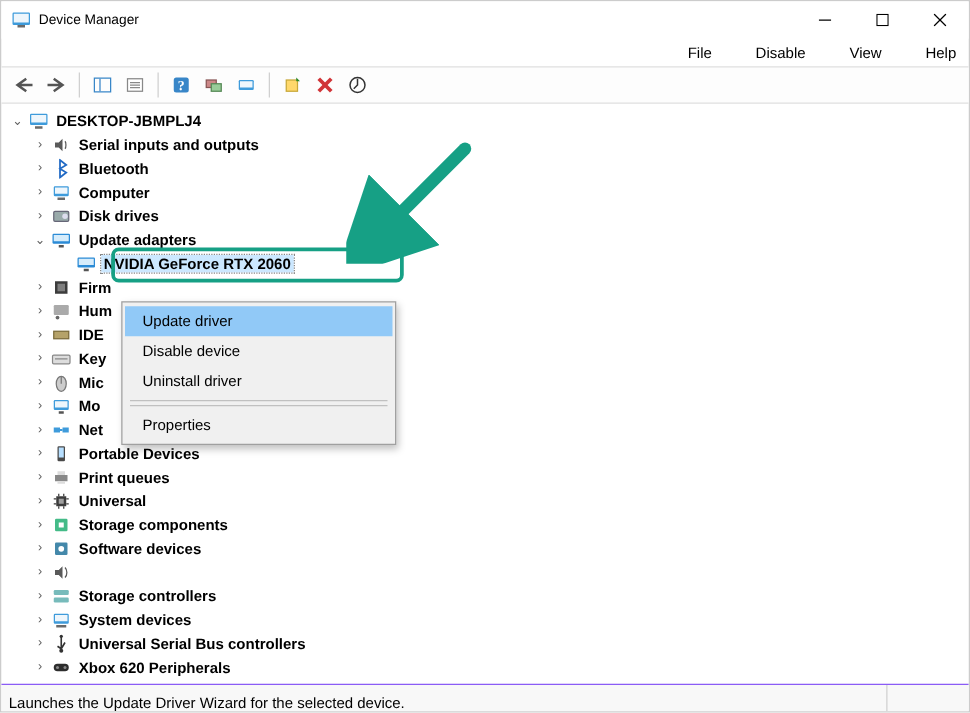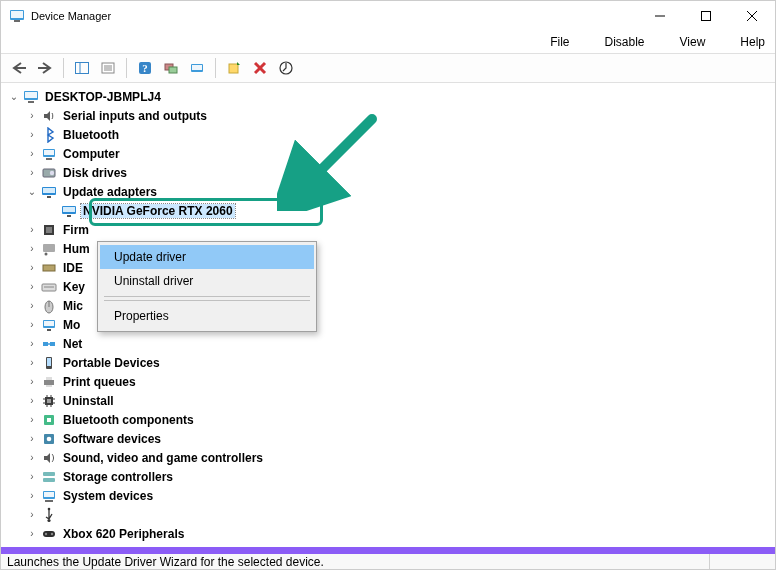--- a/index.html
+++ b/index.html
@@ -110,22 +110,22 @@
     pointer-events:none;
   }
   .arrow {
     position:absolute;
     pointer-events:none;
   }
   
   .statusbar {
     height: 22px;
     display:flex;
-    align-items:center;
-    border-top:7px solid #8b5cf6;
+    align-items:flex-end;
+    border-top:1px solid #8b5cf6;
     padding: 0 6px;
     font-size:12px;
     background:#f8f8f8;
   }
   .statusbar .cell { flex:1; }
   .statusbar .cell2 { width:60px; border-left:1px solid #d0d0d0; height:100%; }
 </style>
 </head>
 <body>
 
@@ -393,48 +393,47 @@
               <line x1="2" y1="6" x2="4" y2="6"></line>
               <line x1="2" y1="10" x2="4" y2="10"></line>
               <line x1="12" y1="6" x2="14" y2="6"></line>
               <line x1="12" y1="10" x2="14" y2="10"></line>
               <line x1="6" y1="2" x2="6" y2="4"></line>
               <line x1="10" y1="2" x2="10" y2="4"></line>
               <line x1="6" y1="12" x2="6" y2="14"></line>
               <line x1="10" y1="12" x2="10" y2="14"></line>
             </g>
           </svg></span>
-        <span class="node-label">Uninstall</span>
+        <span class="node-label">Universal</span>
       </div>
       <div class="tree-row">
         <span class="indent" style="width:18px"></span>
         <span class="expander ">›</span>
         <span class="node-icon"><svg viewBox="0 0 16 16" width="16" height="16">
             <rect x="3" y="3" width="10" height="10" fill="#4b8" rx="1"></rect>
             <path d="M6 6h4v4h-4z" fill="#fff"></path>
           </svg></span>
-        <span class="node-label">Bluetooth components</span>
+        <span class="node-label">Storage components</span>
       </div>
       <div class="tree-row">
         <span class="indent" style="width:18px"></span>
         <span class="expander ">›</span>
         <span class="node-icon"><svg viewBox="0 0 16 16" width="16" height="16">
             <rect x="3" y="3" width="10" height="10" fill="#48a" rx="1"></rect>
             <circle cx="8" cy="8" r="2.3" fill="#fff"></circle>
           </svg></span>
         <span class="node-label">Software devices</span>
       </div>
       <div class="tree-row">
         <span class="indent" style="width:18px"></span>
         <span class="expander ">›</span>
         <span class="node-icon"><svg viewBox="0 0 16 16" width="16" height="16">
             <path d="M3 6h3l3-3v10l-3-3H3z" fill="#5a5a5a"></path>
             <path d="M11 4c2 2 2 6 0 8" stroke="#5a5a5a" fill="none"></path>
           </svg></span>
-        <span class="node-label">Sound, video and game controllers</span>
       </div>
       <div class="tree-row">
         <span class="indent" style="width:18px"></span>
         <span class="expander ">›</span>
         <span class="node-icon"><svg viewBox="0 0 16 16" width="16" height="16">
             <rect x="2" y="3" width="12" height="4" fill="#7bb" rx="1"></rect>
             <rect x="2" y="9" width="12" height="4" fill="#7bb" rx="1"></rect>
           </svg></span>
         <span class="node-label">Storage controllers</span>
       </div>
@@ -449,35 +448,37 @@
         <span class="node-label">System devices</span>
       </div>
       <div class="tree-row">
         <span class="indent" style="width:18px"></span>
         <span class="expander ">›</span>
         <span class="node-icon"><svg viewBox="0 0 16 16" width="16" height="16">
             <path d="M8 2v10M8 12l-3-2M8 12l3-5M5 10h0" stroke="#333" stroke-width="1.3" fill="none"></path>
             <circle cx="8" cy="2" r="1.3" fill="#333"></circle>
             <circle cx="8" cy="13.5" r="1.6" fill="#333"></circle>
           </svg></span>
+        <span class="node-label">Universal Serial Bus controllers</span>
       </div>
       <div class="tree-row">
         <span class="indent" style="width:18px"></span>
         <span class="expander ">›</span>
         <span class="node-icon"><svg viewBox="0 0 16 16" width="16" height="16">
             <rect x="2" y="5" width="12" height="6" rx="3" fill="#2d2d2d"></rect>
             <circle cx="5" cy="8" r="1.2" fill="#8a8a8a"></circle>
             <circle cx="11" cy="8" r="1.2" fill="#8a8a8a"></circle>
           </svg></span>
         <span class="node-label">Xbox 620 Peripherals</span>
       </div>
     </div>
 
   <div class="context-menu" id="ctx-menu" style="left:96px; top:118px;margin-top:40px;">
   <div class="cm-item highlight">Update driver</div>
+      <div class="cm-item">Disable device</div>
       <div class="cm-item">Uninstall driver</div>
       <div class="cm-sep"></div>
       <div class="cm-sep"></div>
       <div class="cm-item bold">Properties</div>
     </div>
   <div class="cm-outline" style="left:88px; top:115px; width:234px; height:28px;"></div>
   <svg class="arrow" style="left:276px; top:28px;" width="110" height="100" viewBox="0 0 110 100">
     <defs>
         <marker id="ah" markerWidth="8" markerHeight="8" refX="4" refY="4" orient="auto">
           <path d="M0,0 L8,4 L0,8 Z" fill="#16a085"></path>

